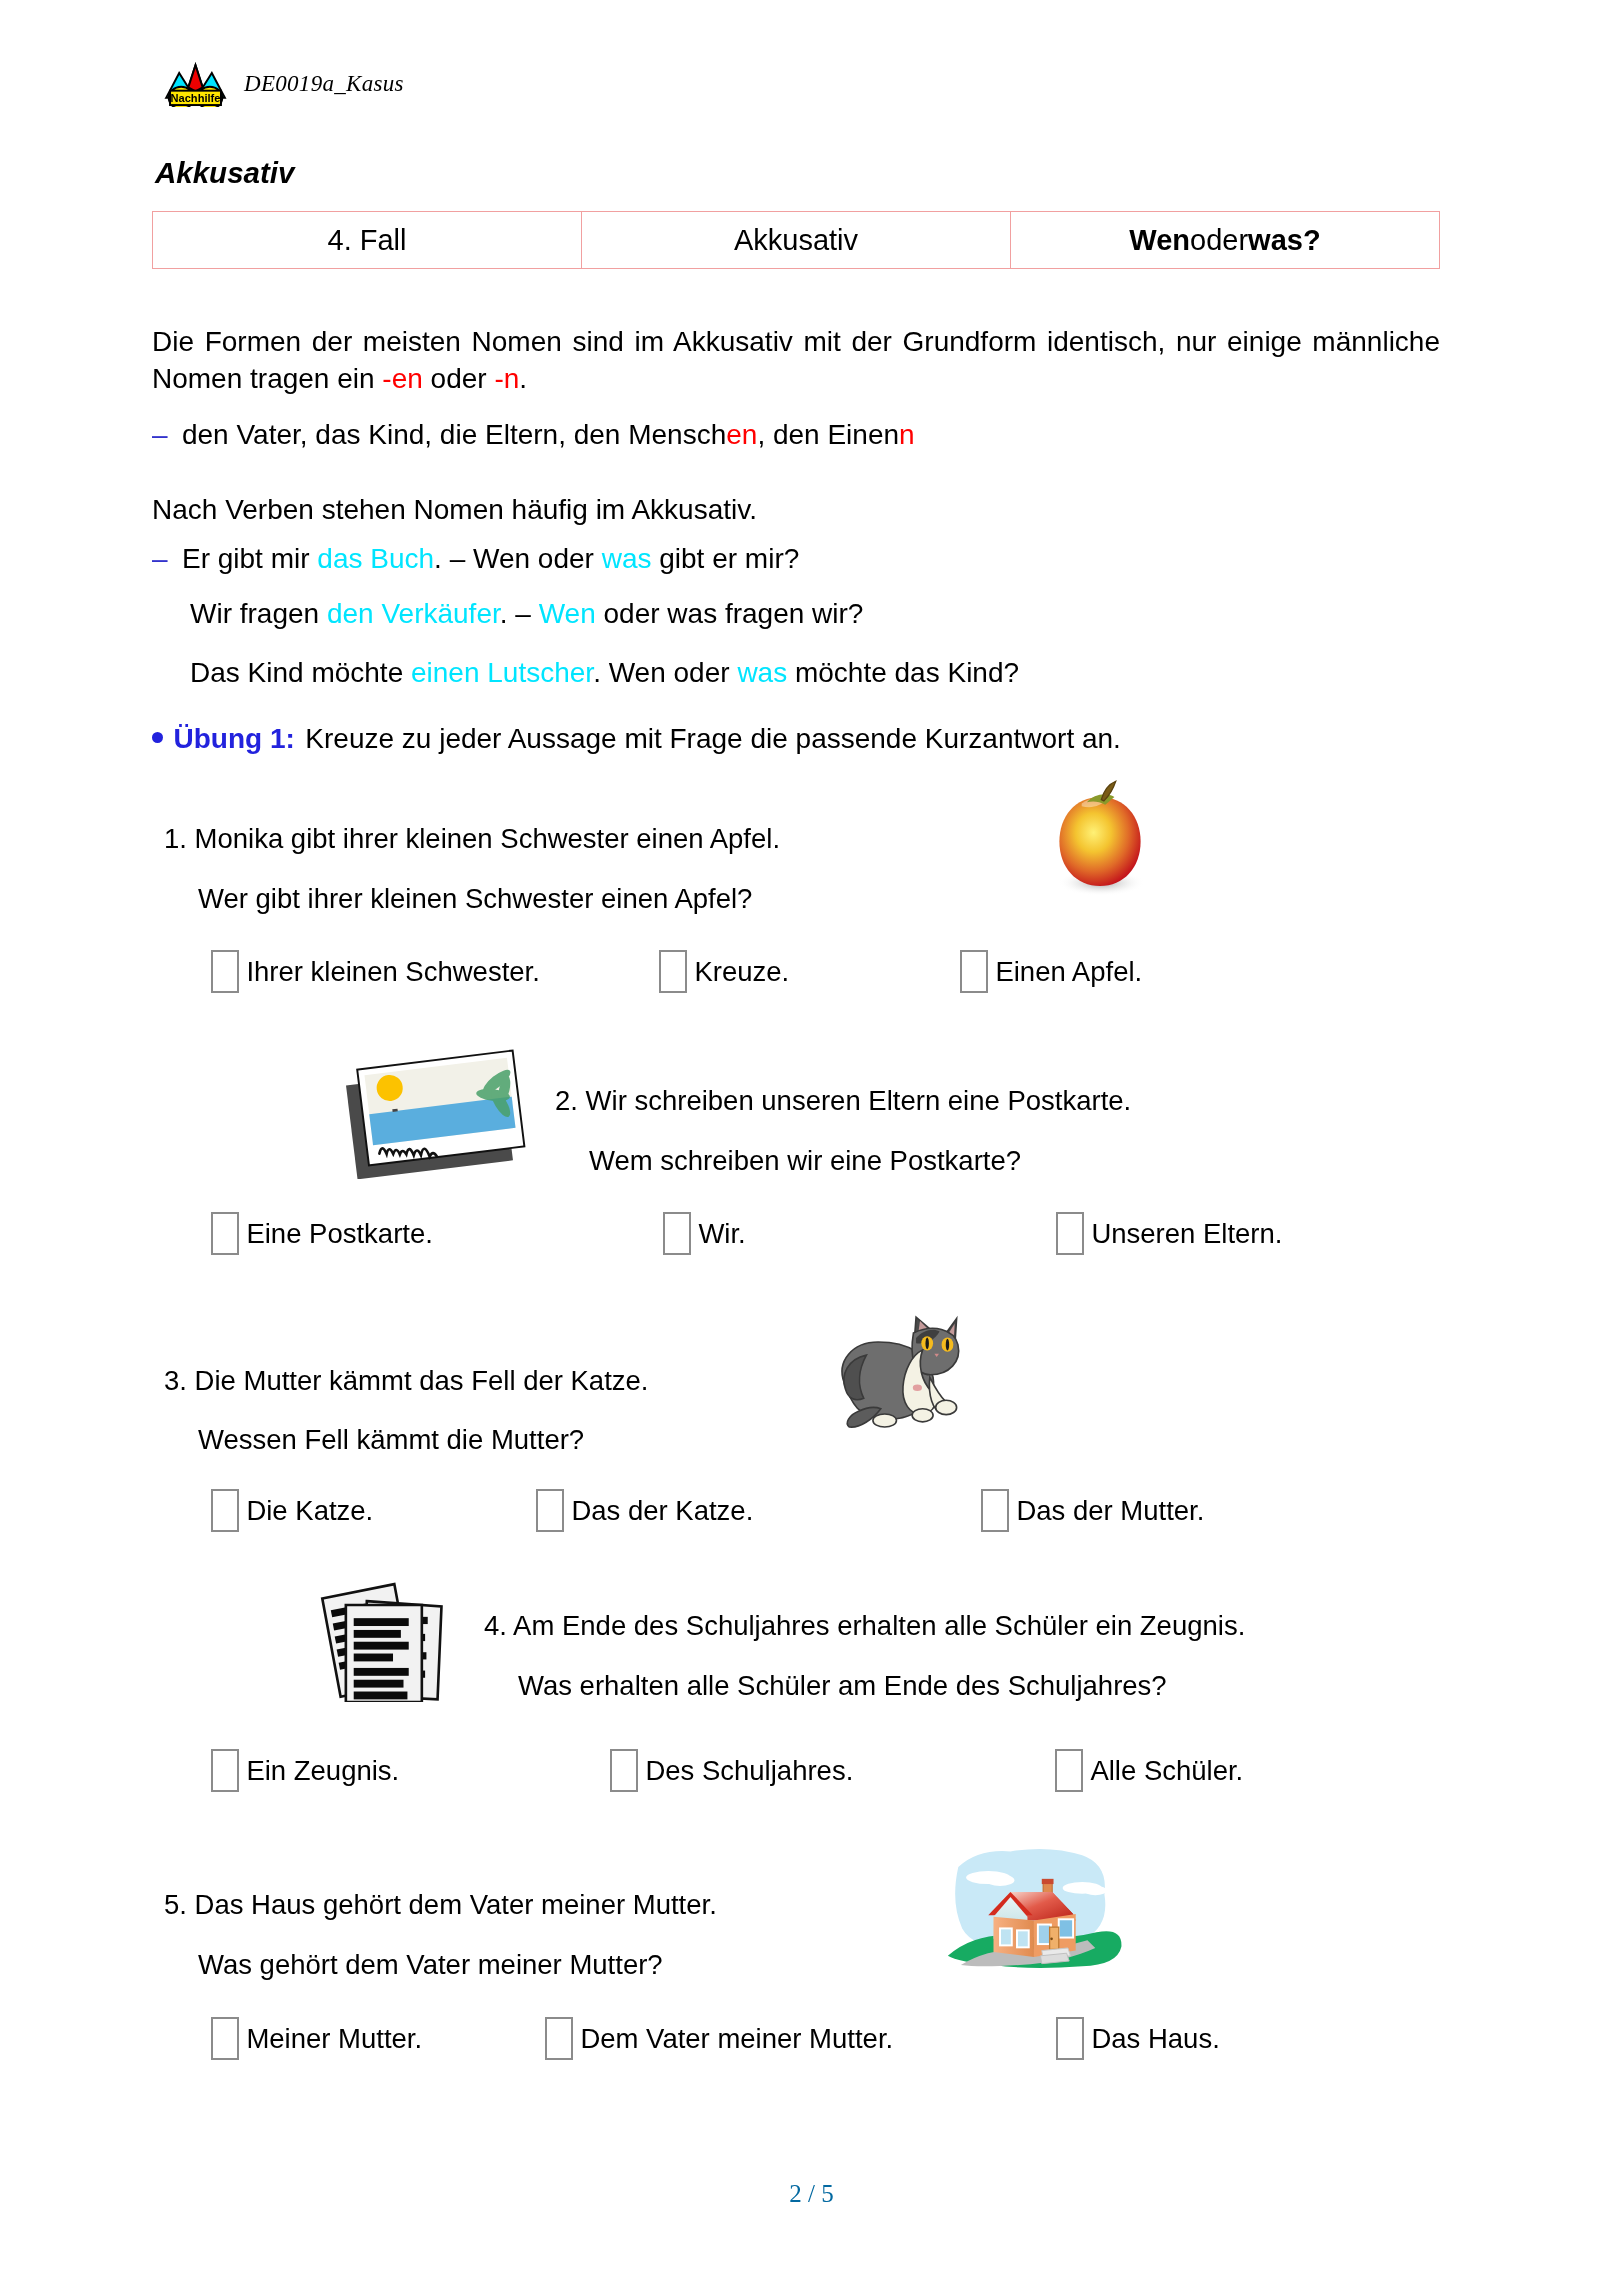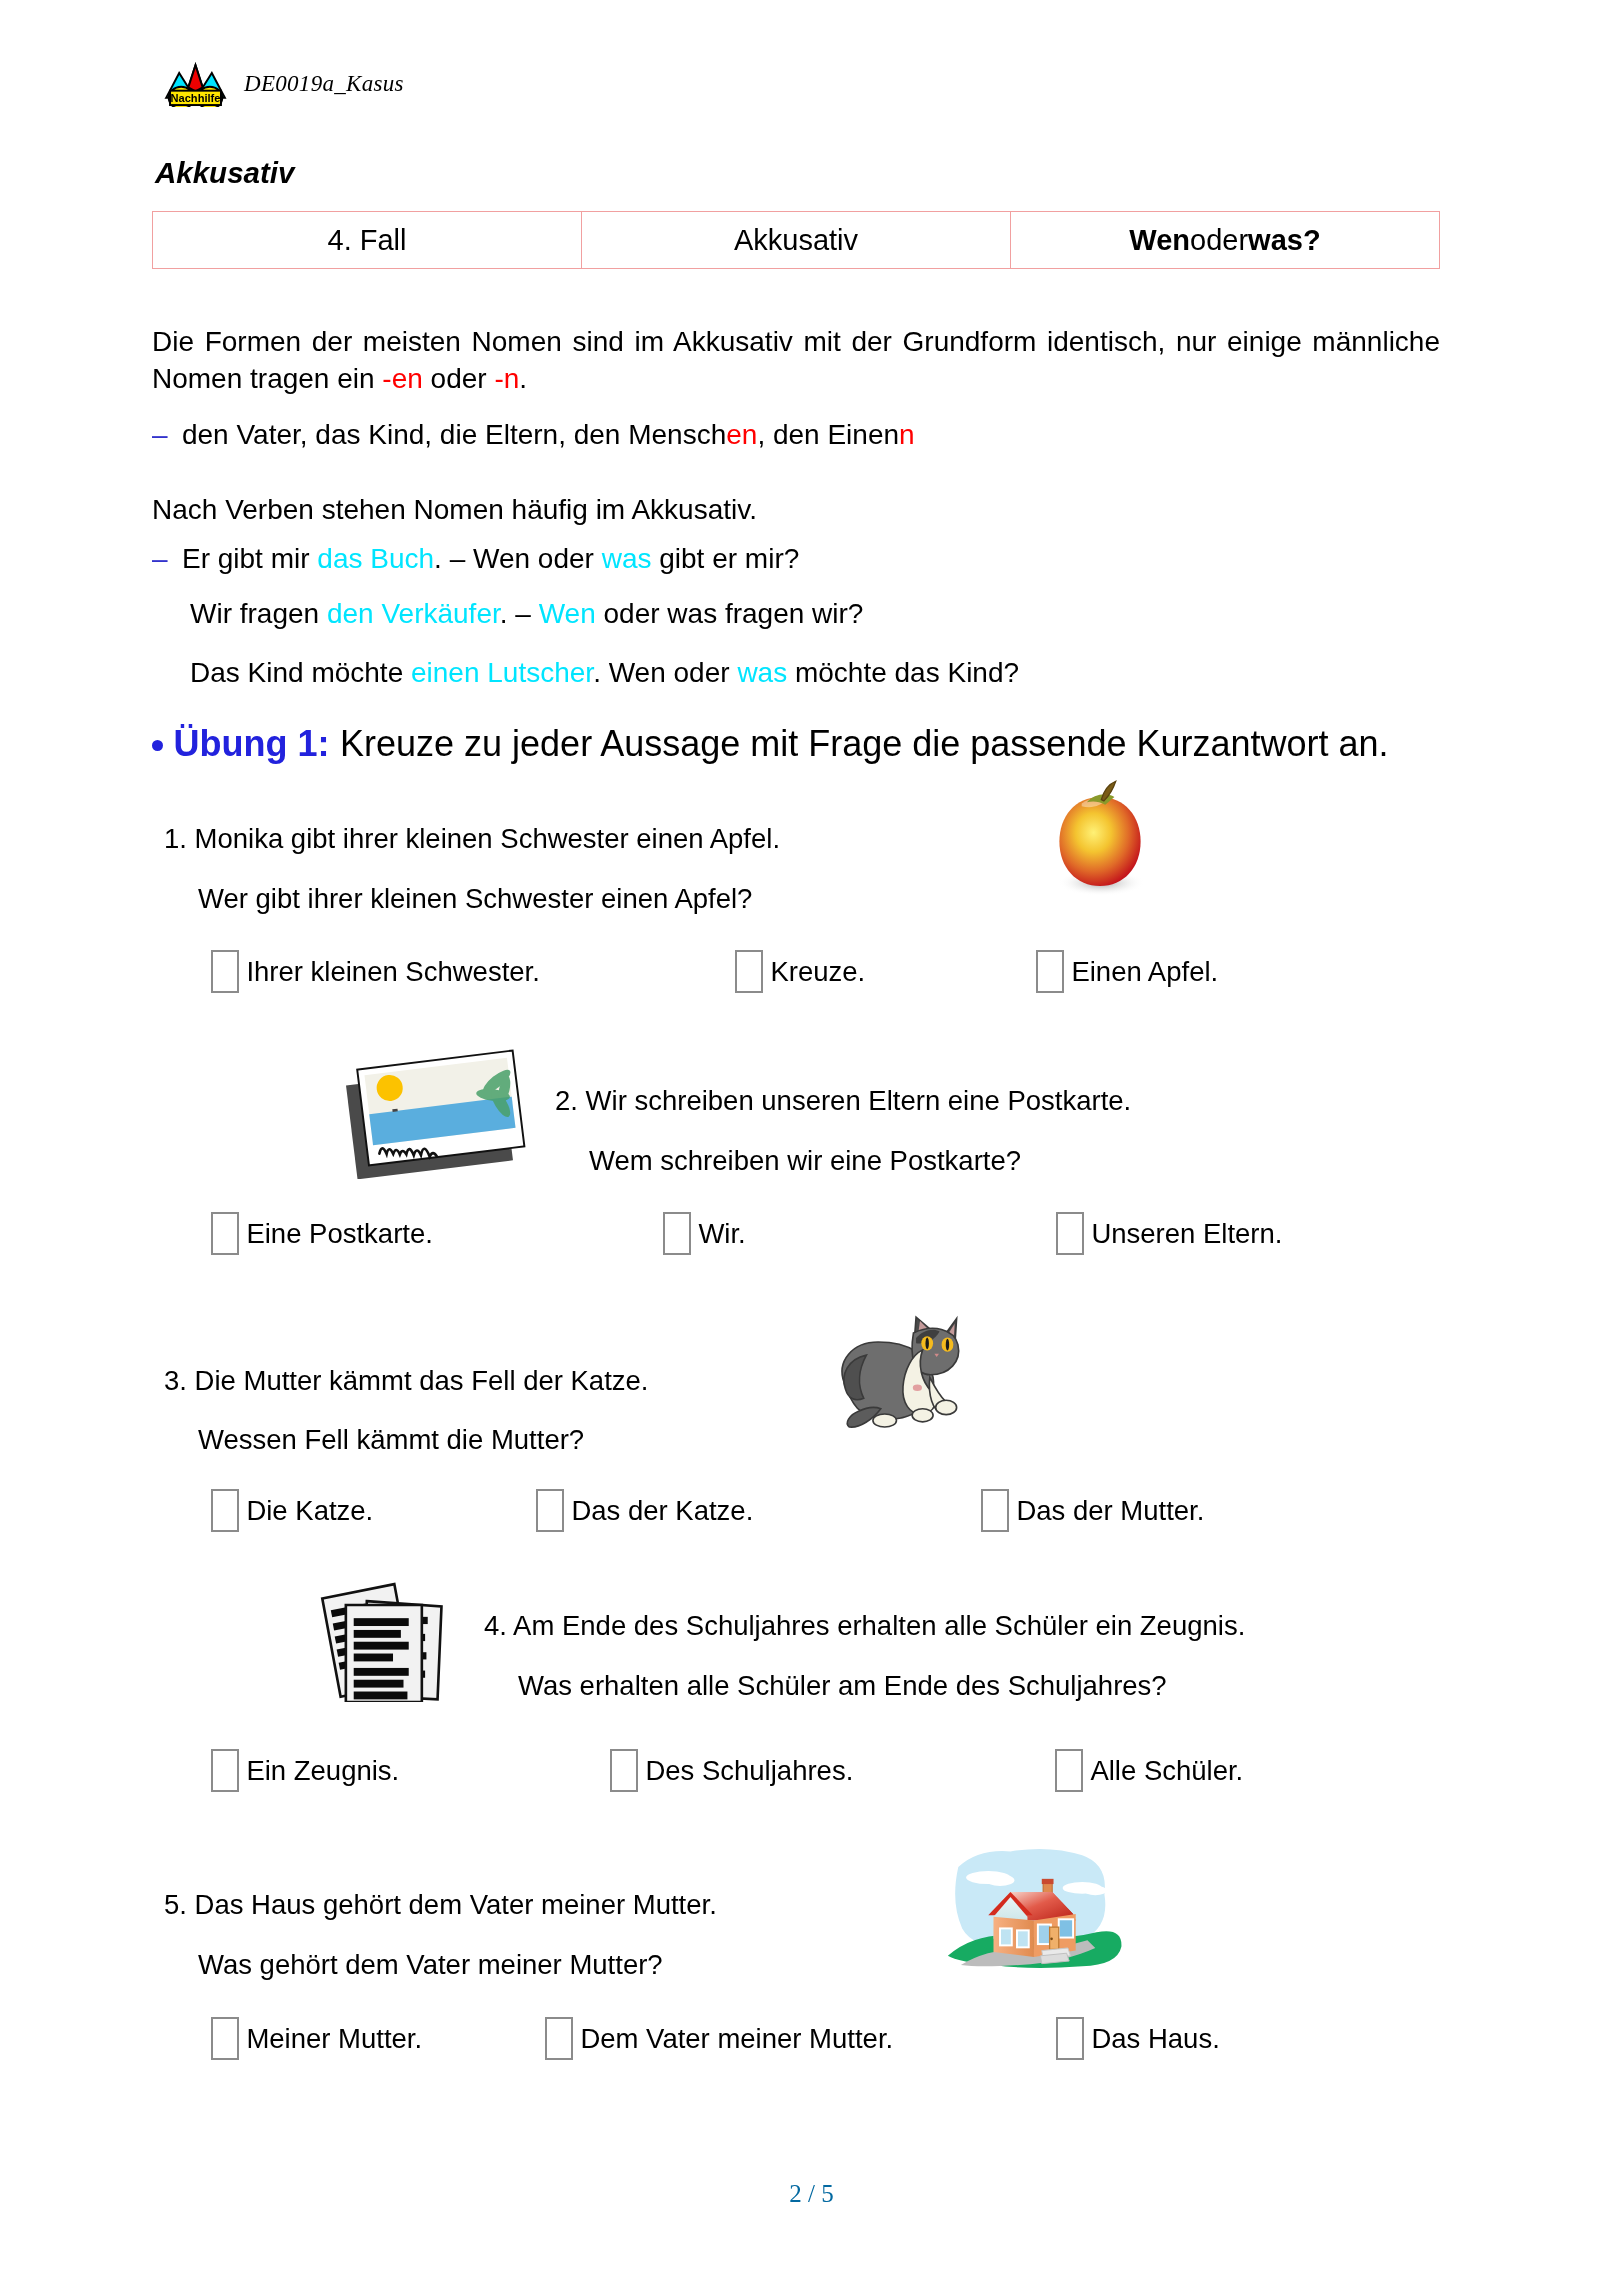--- a/index.html
+++ b/index.html
@@ -92,21 +92,21 @@
     position: absolute;
     font-size: 28px;
     color: #000;
     display: flex;
     gap: 14.4px;
   }
   .dash-mark { color: #3333cc; }
 
   .uebung {
     position: absolute;
-    font-size: 36px;
+    font-size: 28px;
     color: #000;
     display: flex;
     align-items: baseline;
     gap: 10.5px;
   }
   .bullet-dot {
     width: 11px; height: 11px;
     border-radius: 50%;
     background: #2222dd;
     display: inline-block;
@@ -243,21 +243,21 @@
       <path d="M70 40 C80 28 100 24 112 32 L98 44 C88 38 78 38 70 40 Z" fill="#8a9a2b"></path>
       <path d="M92 36 C96 22 104 12 114 8 C110 20 104 30 96 38 Z" fill="#7a5c16" stroke="#5a420f" stroke-width="2"></path>
     </svg>
   </div>
   <div class="ex-stmt" style="left:164px; top:823px;">
     <span>1.</span>
     <span>Monika gibt ihrer kleinen Schwester einen Apfel.</span>
   </div>
   <div class="ex-q" style="left:198px; top:883px;">Wer gibt ihrer kleinen Schwester einen Apfel?</div>
   <div class="answers" style="left:211px; top:950px; width:1178px;">
-    <div class="ans" style="width:524px;">
+    <div class="ans" style="width:448px;">
       <span class="checkbox"></span>
       <span>Ihrer kleinen Schwester.</span>
     </div>
     <div class="ans" style="width:301px;">
       <span class="checkbox"></span>
       <span>Kreuze.</span>
     </div>
     <div class="ans">
       <span class="checkbox"></span>
       <span>Einen Apfel.</span>

